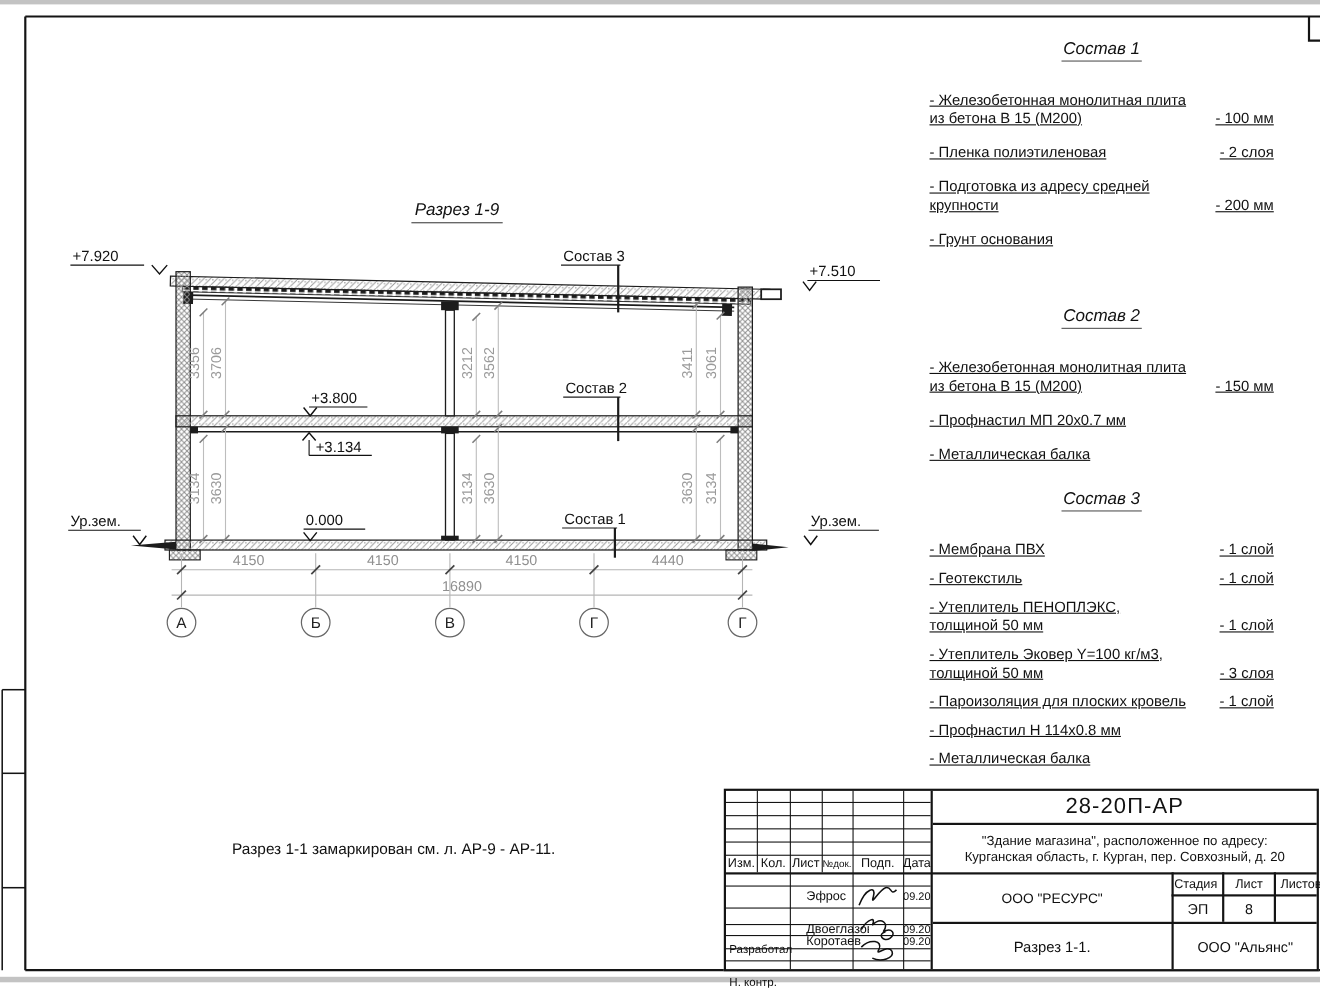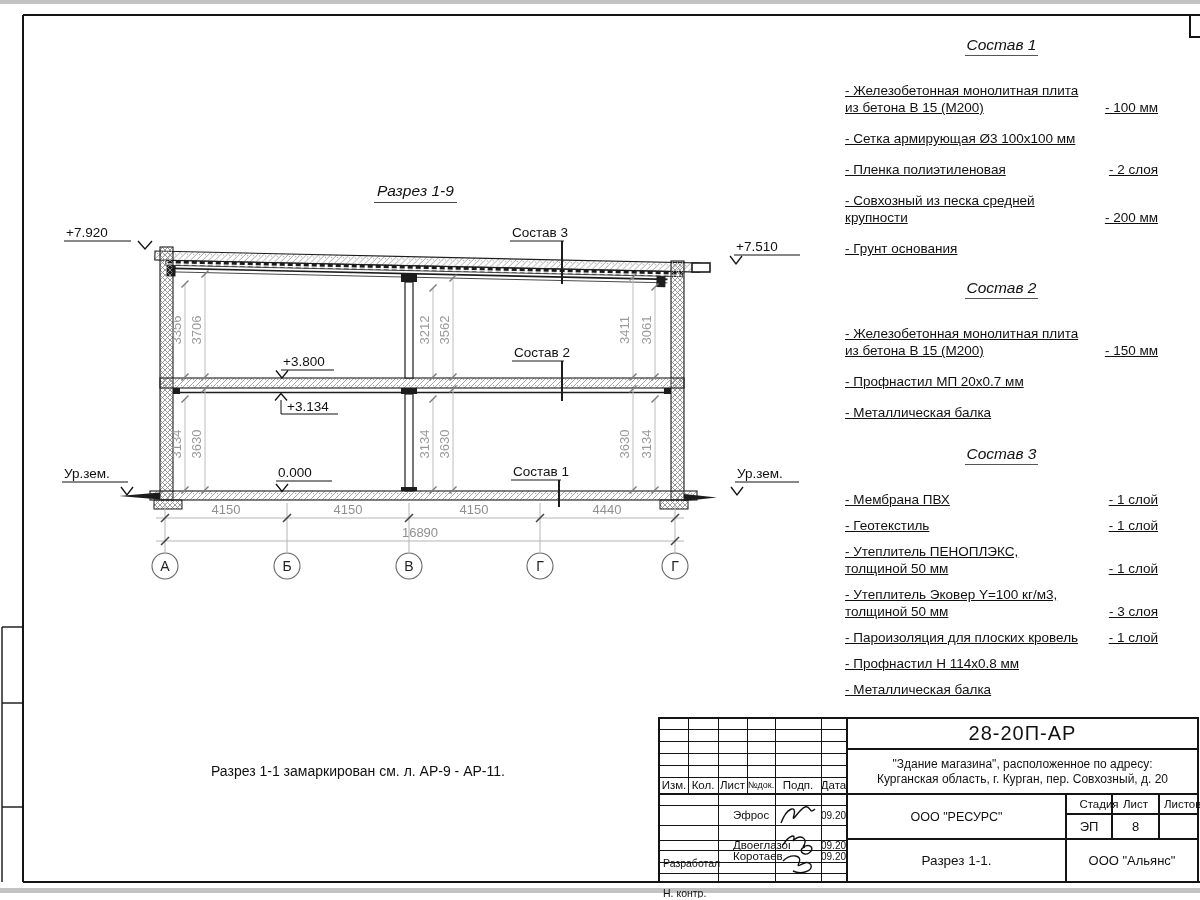--- a/index.html
+++ b/index.html
@@ -260,29 +260,25 @@
 <div id="drawing-note">Разрез 1-1 замаркирован см. л. АР-9 - АР-11.</div>
 
 <div class="panel" style="top:36px;">
   <h3 class="panel-title"><span>Состав 1</span></h3>
   <div class="item">
       <span class="t">- Железобетонная  монолитная плита
   из бетона В 15 (М200)</span>
       <span class="v">- 100 мм</span>
     </div>
   <div class="item">
-      <span class="t">- Сетка армирующая Ø3 100х100 мм</span>
-      <span class="v"></span>
-    </div>
-  <div class="item">
       <span class="t">- Пленка полиэтиленовая</span>
       <span class="v">-  2 слоя</span>
     </div>
   <div class="item">
-      <span class="t">- Совхозный из песка средней
+      <span class="t">- Подготовка из адресу средней
   крупности</span>
       <span class="v">- 200 мм</span>
     </div>
   <div class="item">
       <span class="t">- Грунт основания</span>
       <span class="v"></span>
     </div>
 </div>
 
 <div class="panel" style="top:279px;">
@@ -388,20 +384,20 @@
     <path d="M8,46 C14,36 22,34 18,42 C26,34 34,40 28,48 C36,44 40,50 34,54 C28,58 22,50 30,48" fill="none" stroke="#111" stroke-width="1.4"></path>
     <path d="M8,62 C16,54 28,56 24,64 C20,72 32,58 36,66 C38,72 26,76 18,72" fill="none" stroke="#111" stroke-width="1.4"></path>
   </svg>
 
   <div class="tbc docnum" style="left:188px;top:0;width:349px;height:29px;">28-20П-АР</div>
   <div class="tbc addr" style="left:188px;top:31px;width:349px;height:43px;">
     <span>"Здание магазина", расположенное по адресу:</span>
     <span>Курганская область, г. Курган, пер. Совхозный, д. 20</span>
   </div>
   <div class="tbc" style="left:188px;top:76px;width:217px;height:43px;font-size:12.5px;">ООО "РЕСУРС"</div>
-  <div class="tbc hdr" style="left:407px;top:76px;width:64px;height:18px;">Стадия</div>
+  <div class="tbc hdr" style="left:395px;top:76px;width:64px;height:18px;">Стадия</div>
   <div class="tbc hdr" style="left:453px;top:76px;width:45px;height:18px;">Лист</div>
   <div class="tbc hdr" style="left:500px;top:76px;width:37px;height:18px;justify-content:flex-start;padding-left:4px;">Листов</div>
   <div class="tbc" style="left:407px;top:96px;width:44px;height:23px;font-size:13px;">ЭП</div>
   <div class="tbc" style="left:453px;top:96px;width:45px;height:23px;font-size:13px;">8</div>
   <div class="tbc" style="left:188px;top:121px;width:217px;height:41px;font-size:13.5px;">Разрез 1-1.</div>
   <div class="tbc" style="left:407px;top:121px;width:130px;height:41px;font-size:13px;">ООО "Альянс"</div>
 </div>
 
 </body></html>

